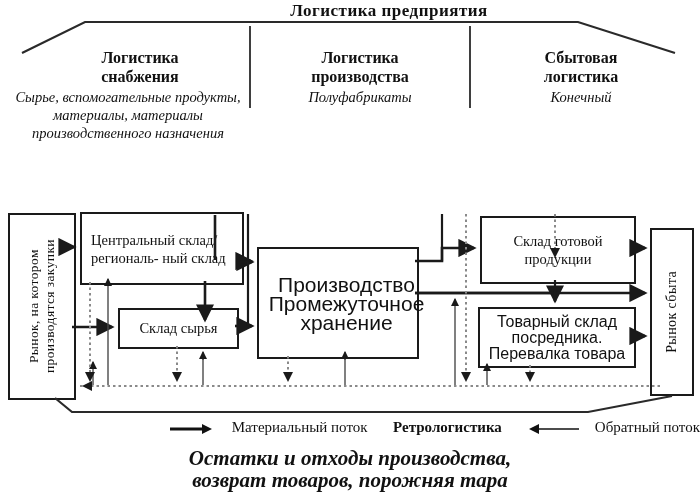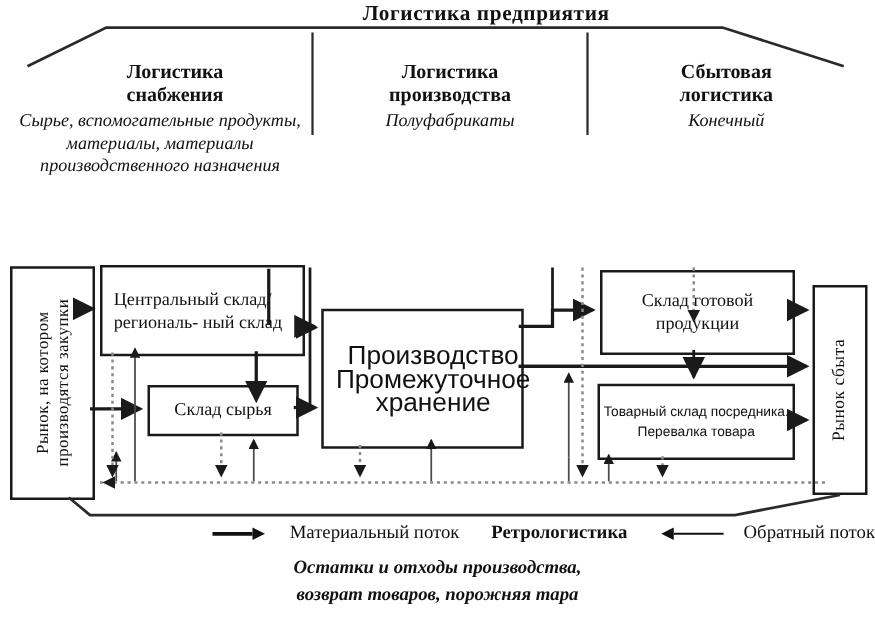--- a/index.html
+++ b/index.html
@@ -33,31 +33,31 @@
   #raw-wh{left:118px;top:308px;width:117px;height:37px;}
   #raw-wh span{font-size:14.5px;}
 
   #production{left:257px;top:247px;width:158px;height:108px;}
   #production span{font-size:21px;line-height:19px;padding-left:17px;}
 
   #fin-wh{left:480px;top:216px;width:152px;height:64px;}
   #fin-wh span{font-size:14.5px;line-height:18px;}
 
   #mediator-wh{left:478px;top:307px;width:154px;height:57px;}
-  #mediator-wh span{font-size:11px;line-height:16px;text-align:center;}
+  #mediator-wh span{font-size:16px;line-height:16px;text-align:center;}
 
   #market-sell{left:650px;top:228px;width:40px;height:164px;}
   #market-sell span{writing-mode:vertical-rl;transform:rotate(180deg);
       font-size:14px;letter-spacing:.4px;white-space:nowrap;}
 
   .legend-row{position:absolute;left:0;top:418px;width:700px;text-align:right;font-size:15px;}
   .legend-row .lg{display:inline-block;vertical-align:middle;}
   .lg-b{font-weight:bold;}
   .legend-sub{position:absolute;left:0;width:700px;text-align:center;
-      font-style:italic;font-weight:bold;font-size:15px;}
+      font-style:italic;font-weight:bold;font-size:21px;}
   #legend-sub1{top:446px;}
   #legend-sub2{top:468px;}
 </style>
 </head>
 <body>
 
 <div class="stage">
 
   <div class="ttl" id="main-title">Логистика предприятия</div>
 

